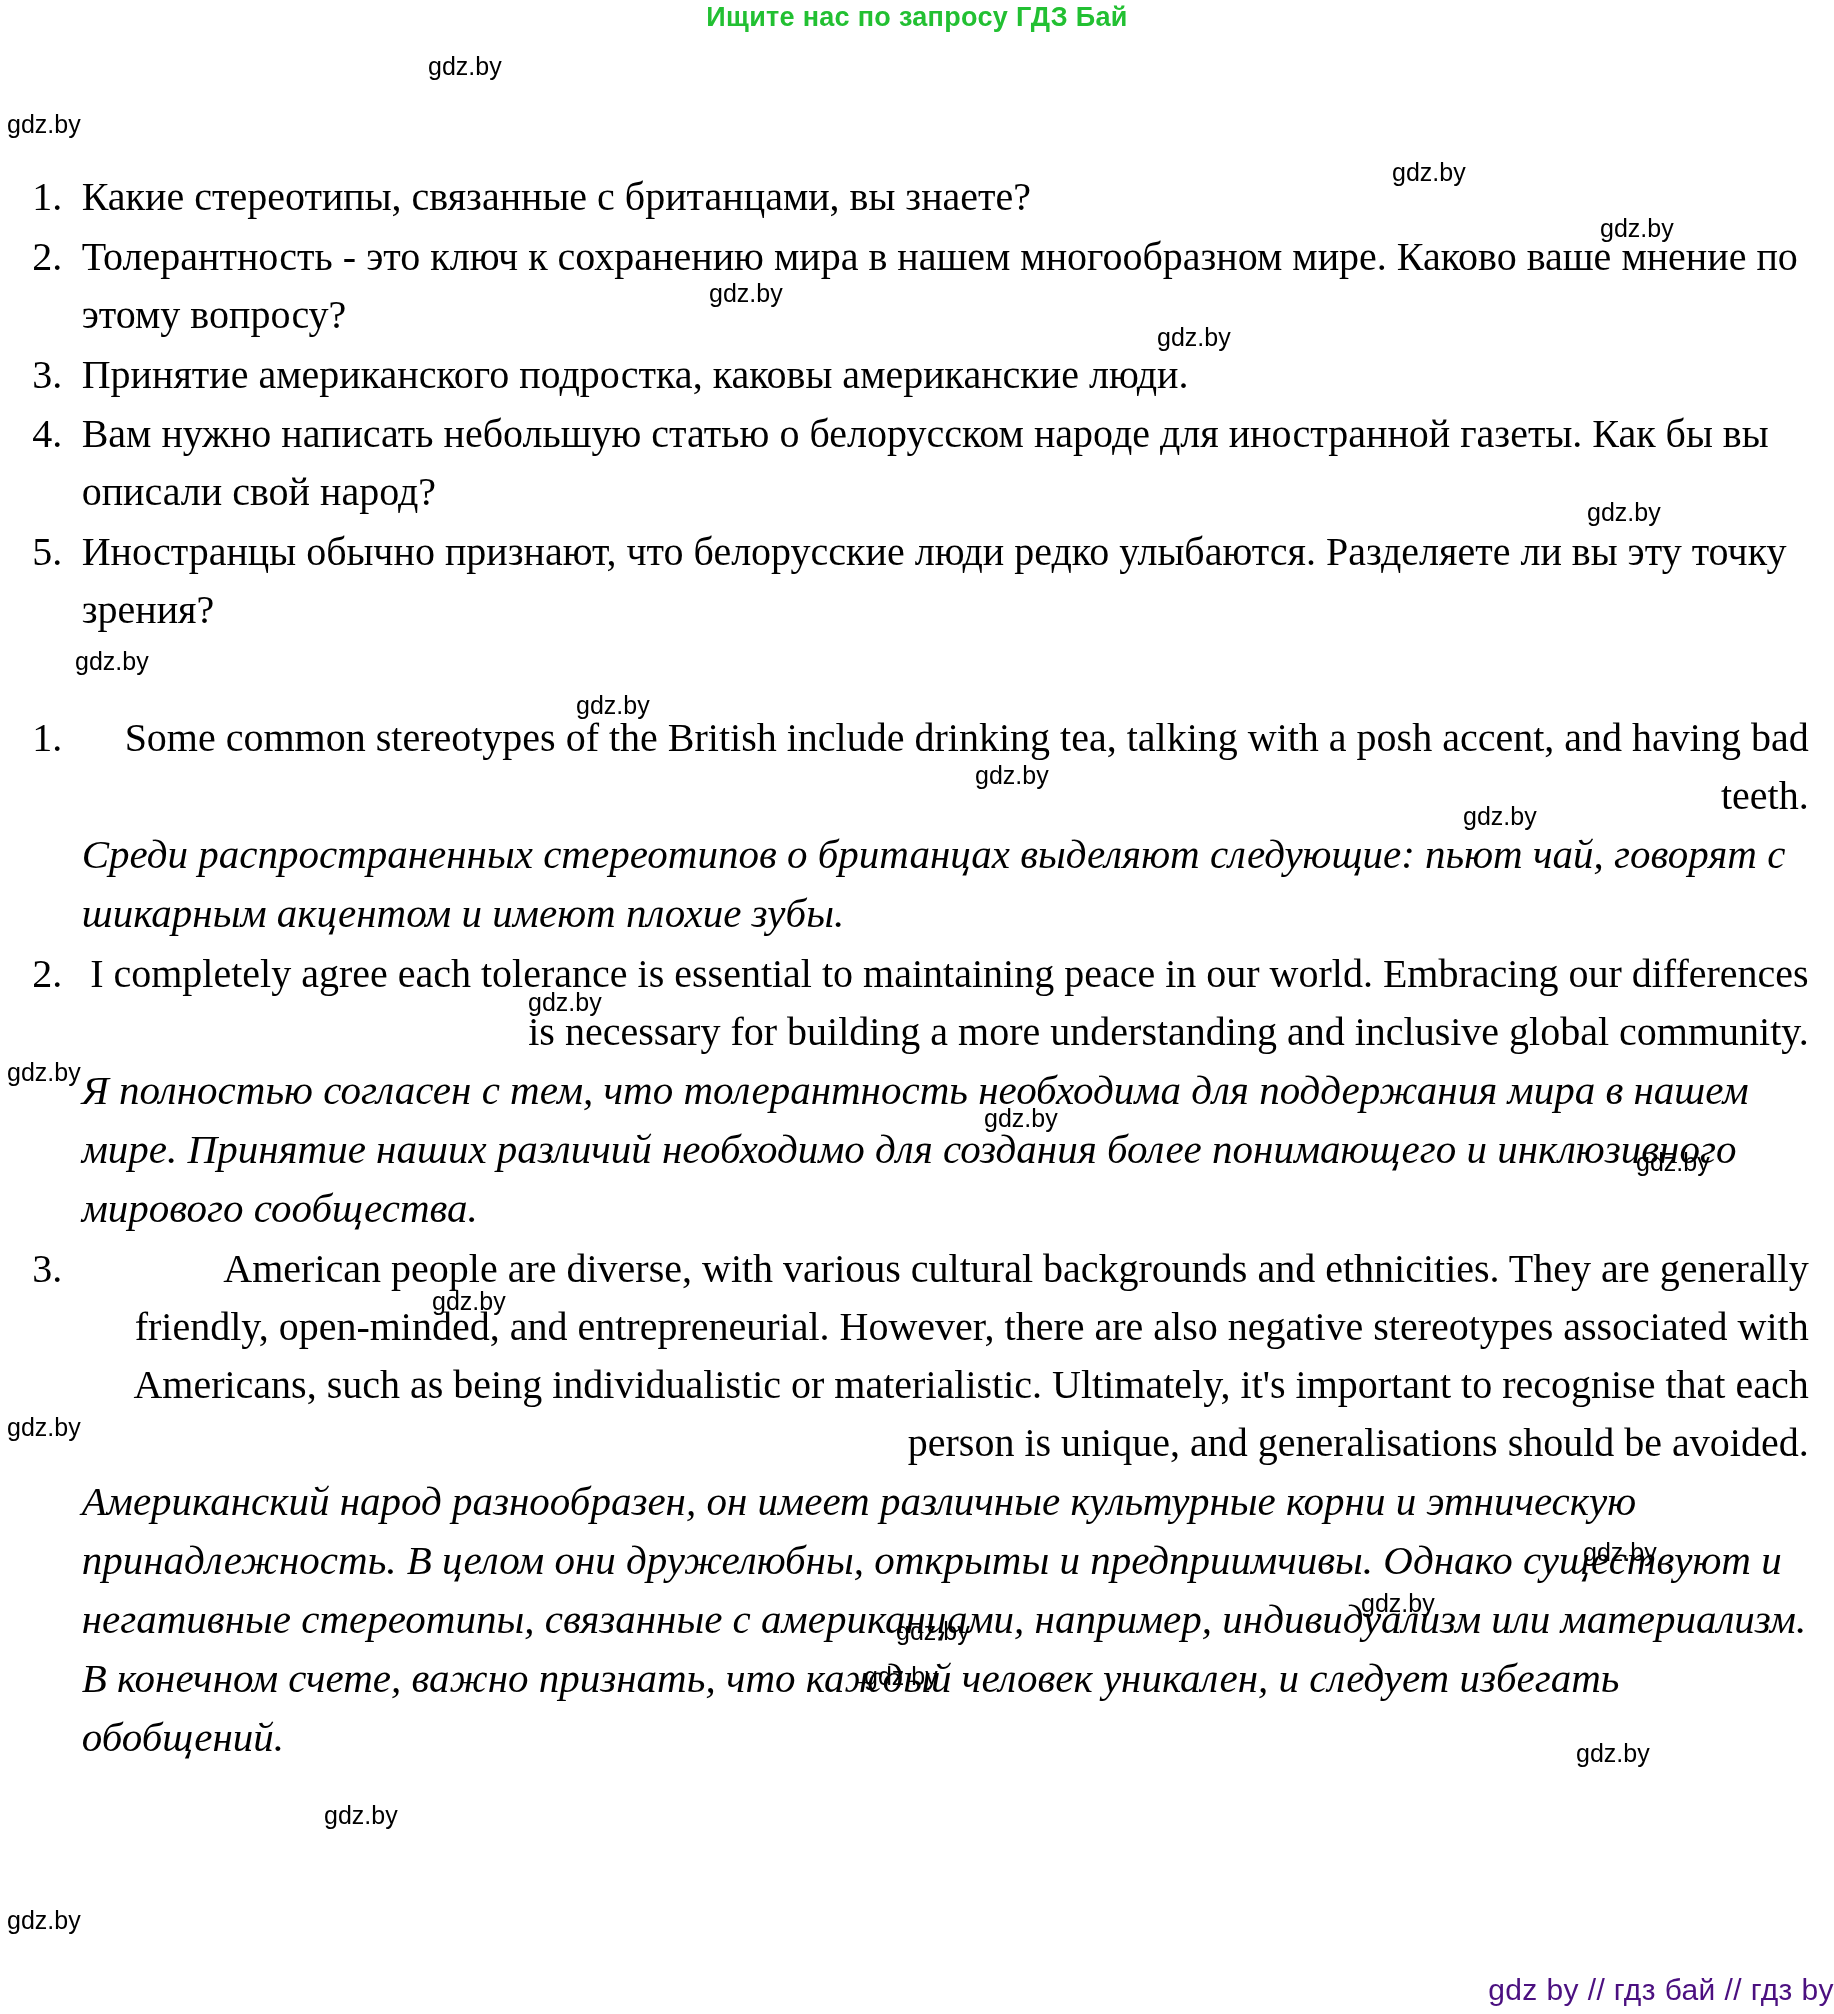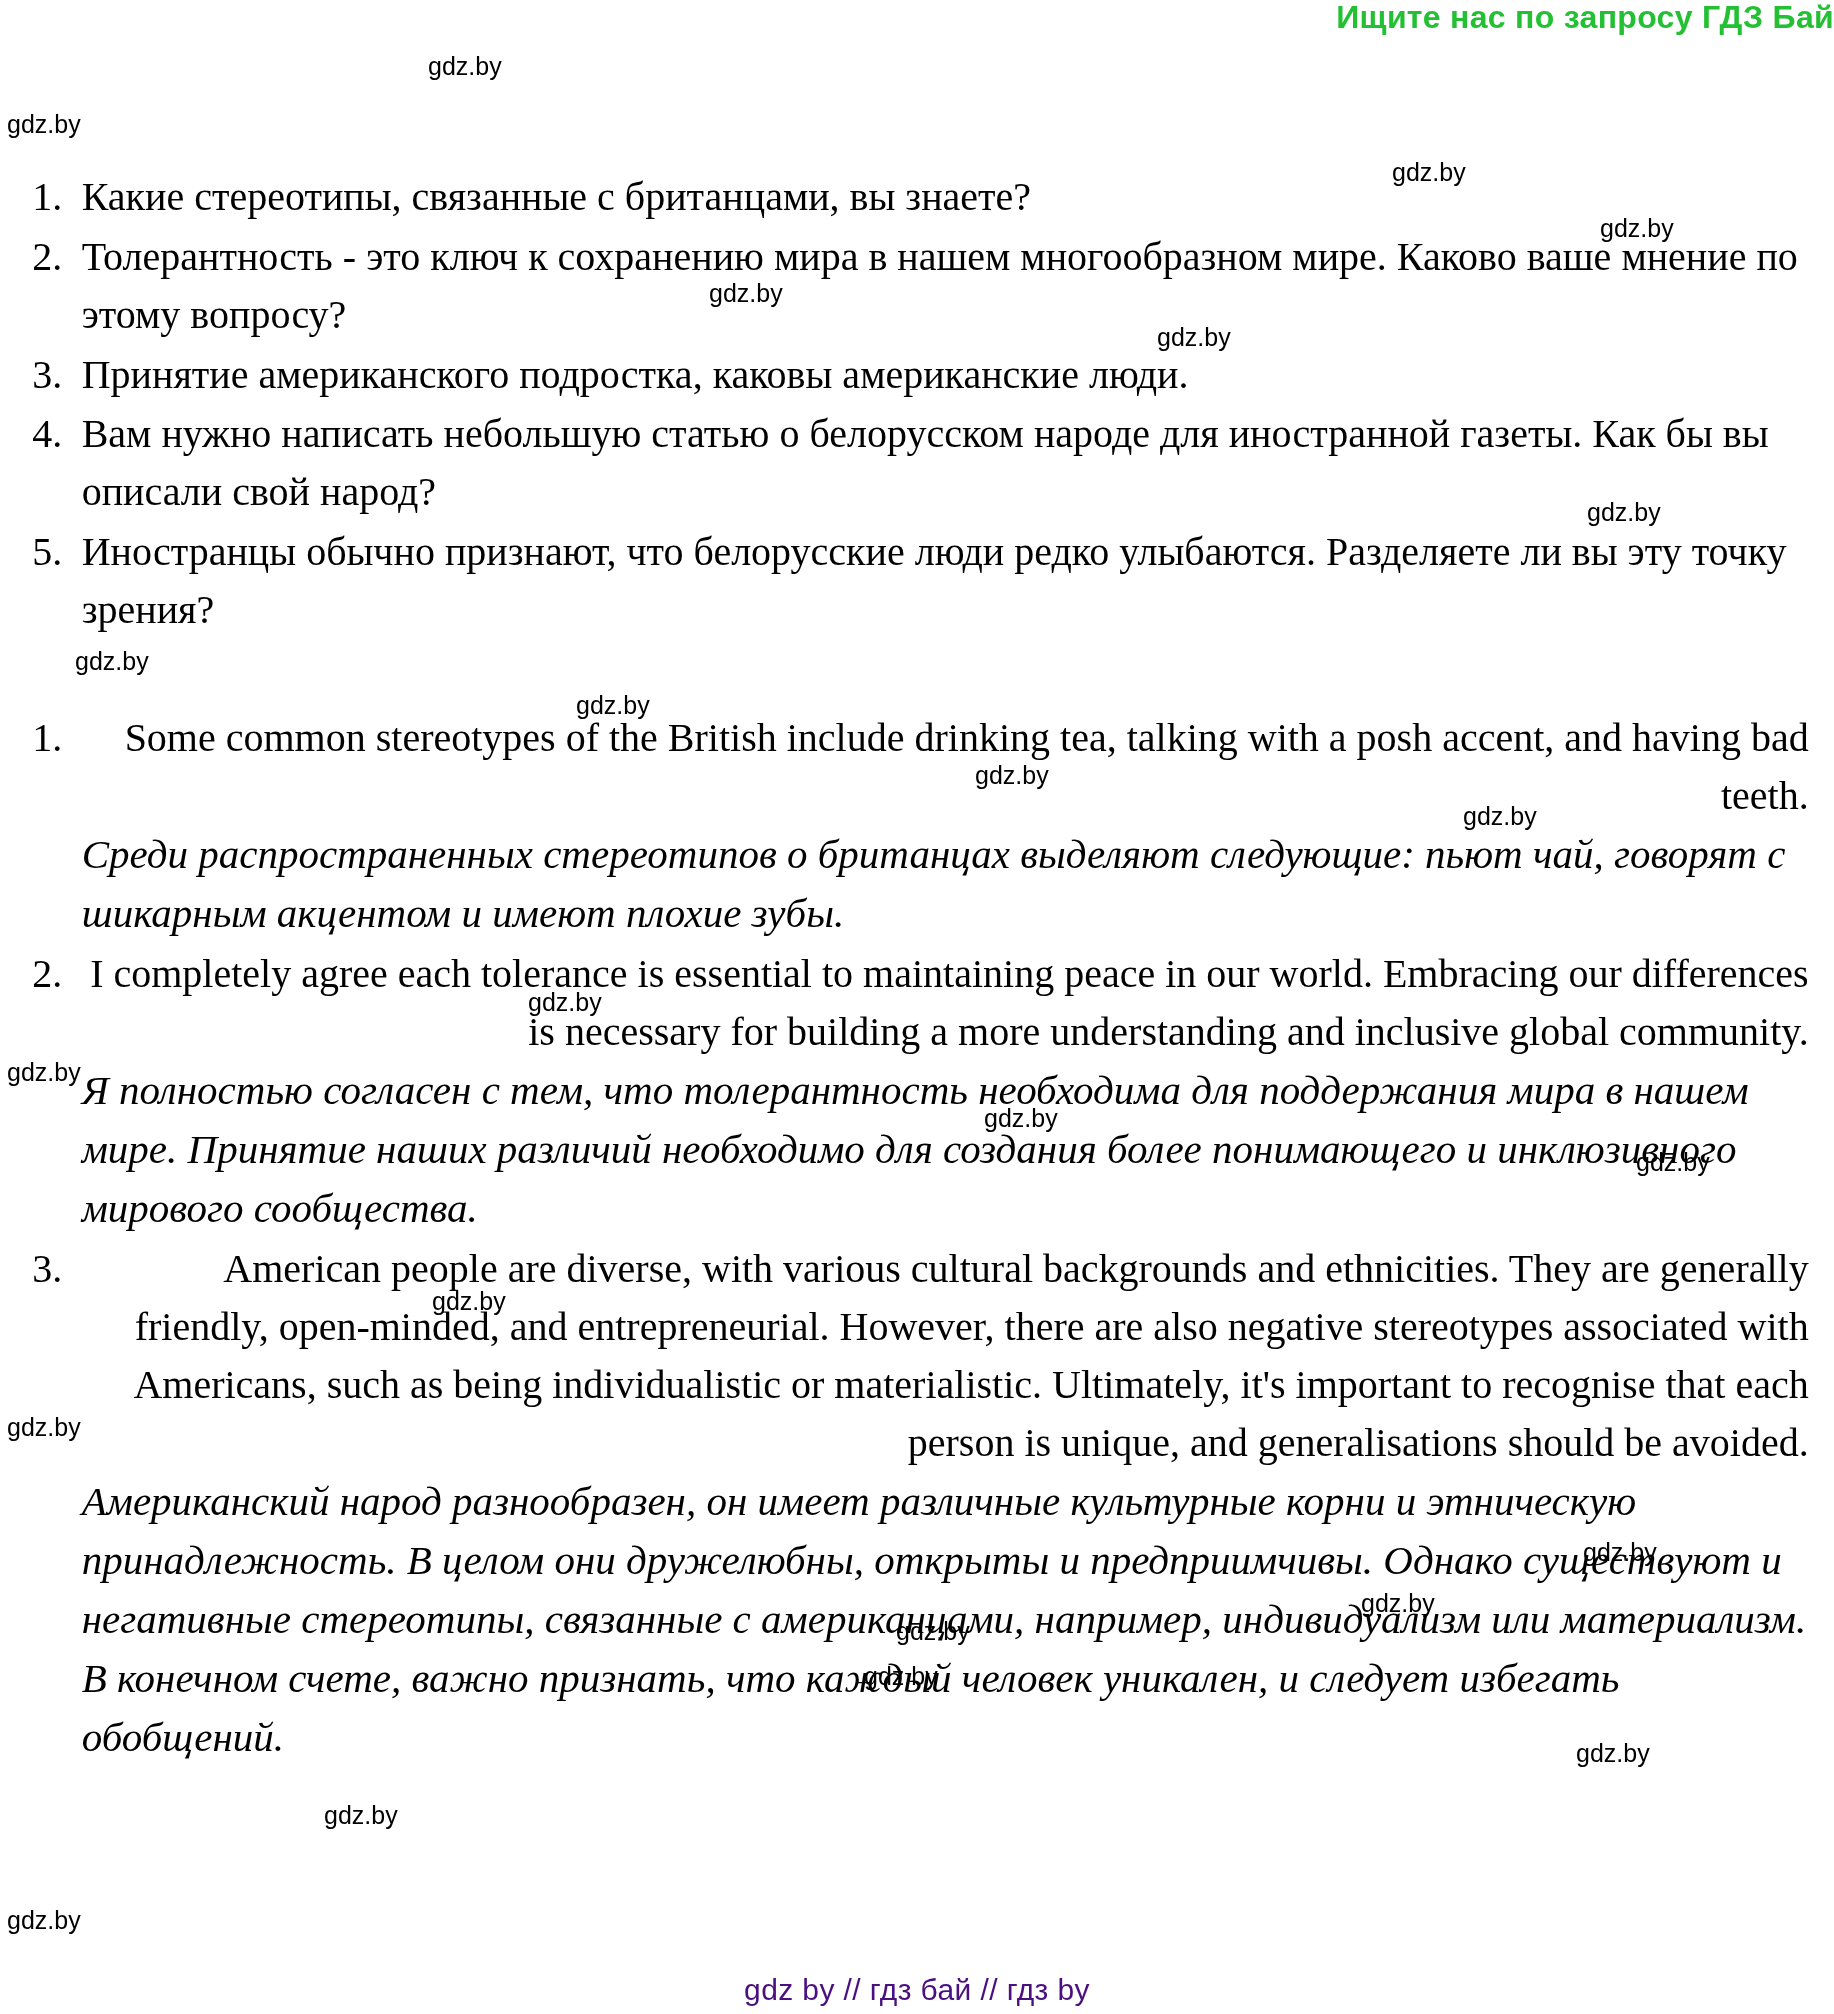--- a/index.html
+++ b/index.html
@@ -13,23 +13,23 @@
     position: relative;
     overflow: hidden;
   }
 
   
   .promo-bar {
     position: absolute;
     top: 0px;
     left: 0;
     width: 100%;
-    text-align: right;
+    text-align: center;
     font-family: "Liberation Sans", "DejaVu Sans", sans-serif;
-    font-size: 32px;
+    font-size: 27px;
     font-weight: 600;
     color: #22c032;
     letter-spacing: 0.3px;
     line-height: 34px;
     white-space: nowrap;
   }
 
   
   .page {
     position: absolute;
@@ -100,21 +100,21 @@
     white-space: nowrap;
     line-height: 22px;
   }
 
   
   .footer {
     position: absolute;
     left: 0;
     bottom: 7px;
     width: 100%;
-    text-align: center;
+    text-align: right;
     font-family: "Liberation Sans", "DejaVu Sans", sans-serif;
     font-size: 30px;
     color: #4b1080;
     letter-spacing: 0.4px;
     white-space: nowrap;
   }
 </style>
 </head>
 <body>
 

